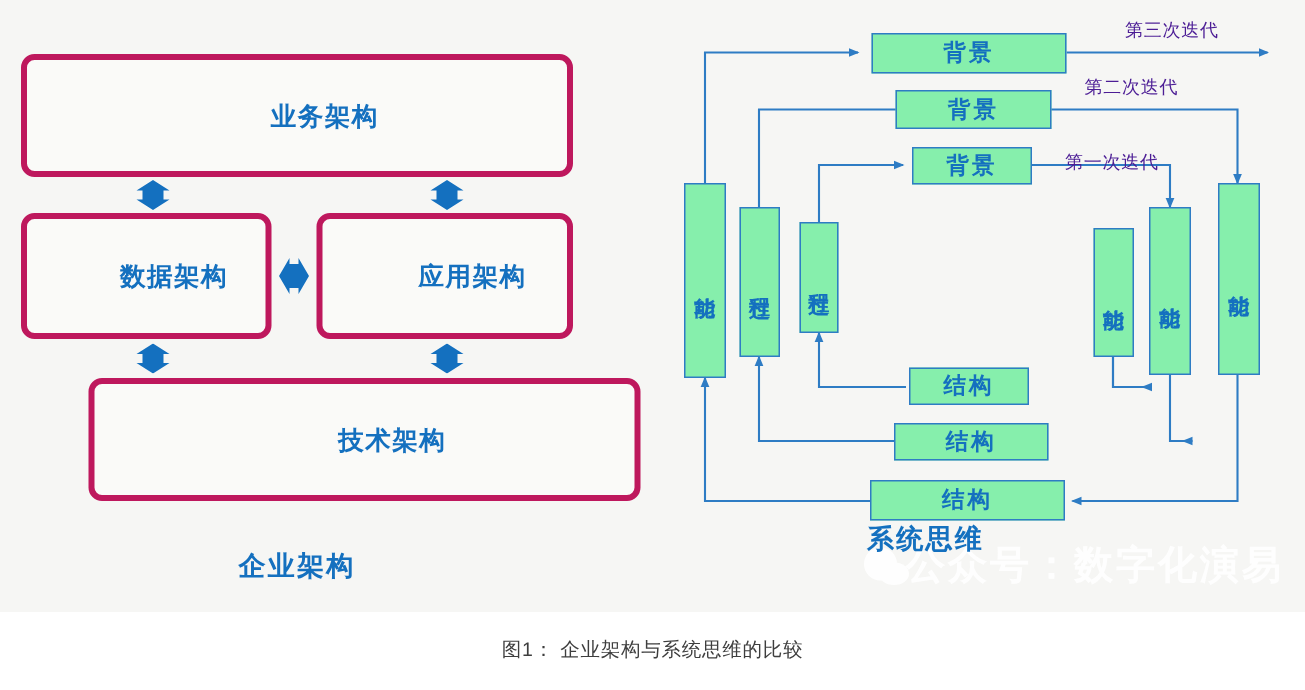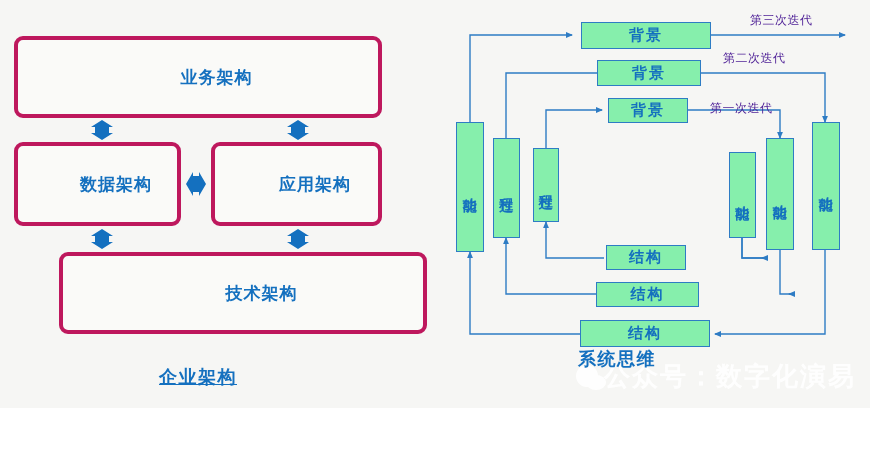--- a/index.html
+++ b/index.html
@@ -196,21 +196,21 @@
   <div class="dbl-arrow-v" style="left:285px; top:229px;">
     <svg width="26" height="20" viewBox="0 0 26 20">
       <polygon points="13,0 24,7 20,7 20,13 24,13 13,20 2,13 6,13 6,7 2,7" fill="#1470bf"></polygon>
     </svg>
   </div>
 
   <div class="ea-box" style="left:14px; top:252px; width:368px; height:82px;margin-left:45px;">
     <span>技术架构</span>
   </div>
 
-  <div class="ea-title" style="left:14px; top:365px; width:368px;text-decoration:underline;">企业架构</div>
+  <div class="ea-title" style="left:14px; top:365px; width:368px;">企业架构</div>
 
   <svg class="wires">
     <defs>
       <marker id="ah" markerWidth="7" markerHeight="7" refX="6" refY="3.5" orient="auto" markerUnits="userSpaceOnUse">
         <path d="M0,0.6 L7,3.5 L0,6.4 z" fill="#2e7cc4"></path>
       </marker>
     </defs>
     <g stroke="#2e7cc4" stroke-width="1.4" fill="none">
 
       <path d="M470,122 L470,35 L572,35" marker-end="url(#ah)"></path>
@@ -287,14 +287,15 @@
   </div>
 
   <div class="watermark">
     <span class="wechat-dot"></span>
     <span>公众号：数字化演易</span>
   </div>
 
   <div class="st-title" style="left:578px; top:347px; width:130px; text-align:left;">系统思维</div>
 
   <div class="caption-strip"></div>
+  <div class="caption">图1： 企业架构与系统思维的比较</div>
 
 </div>
 
 </body></html>

